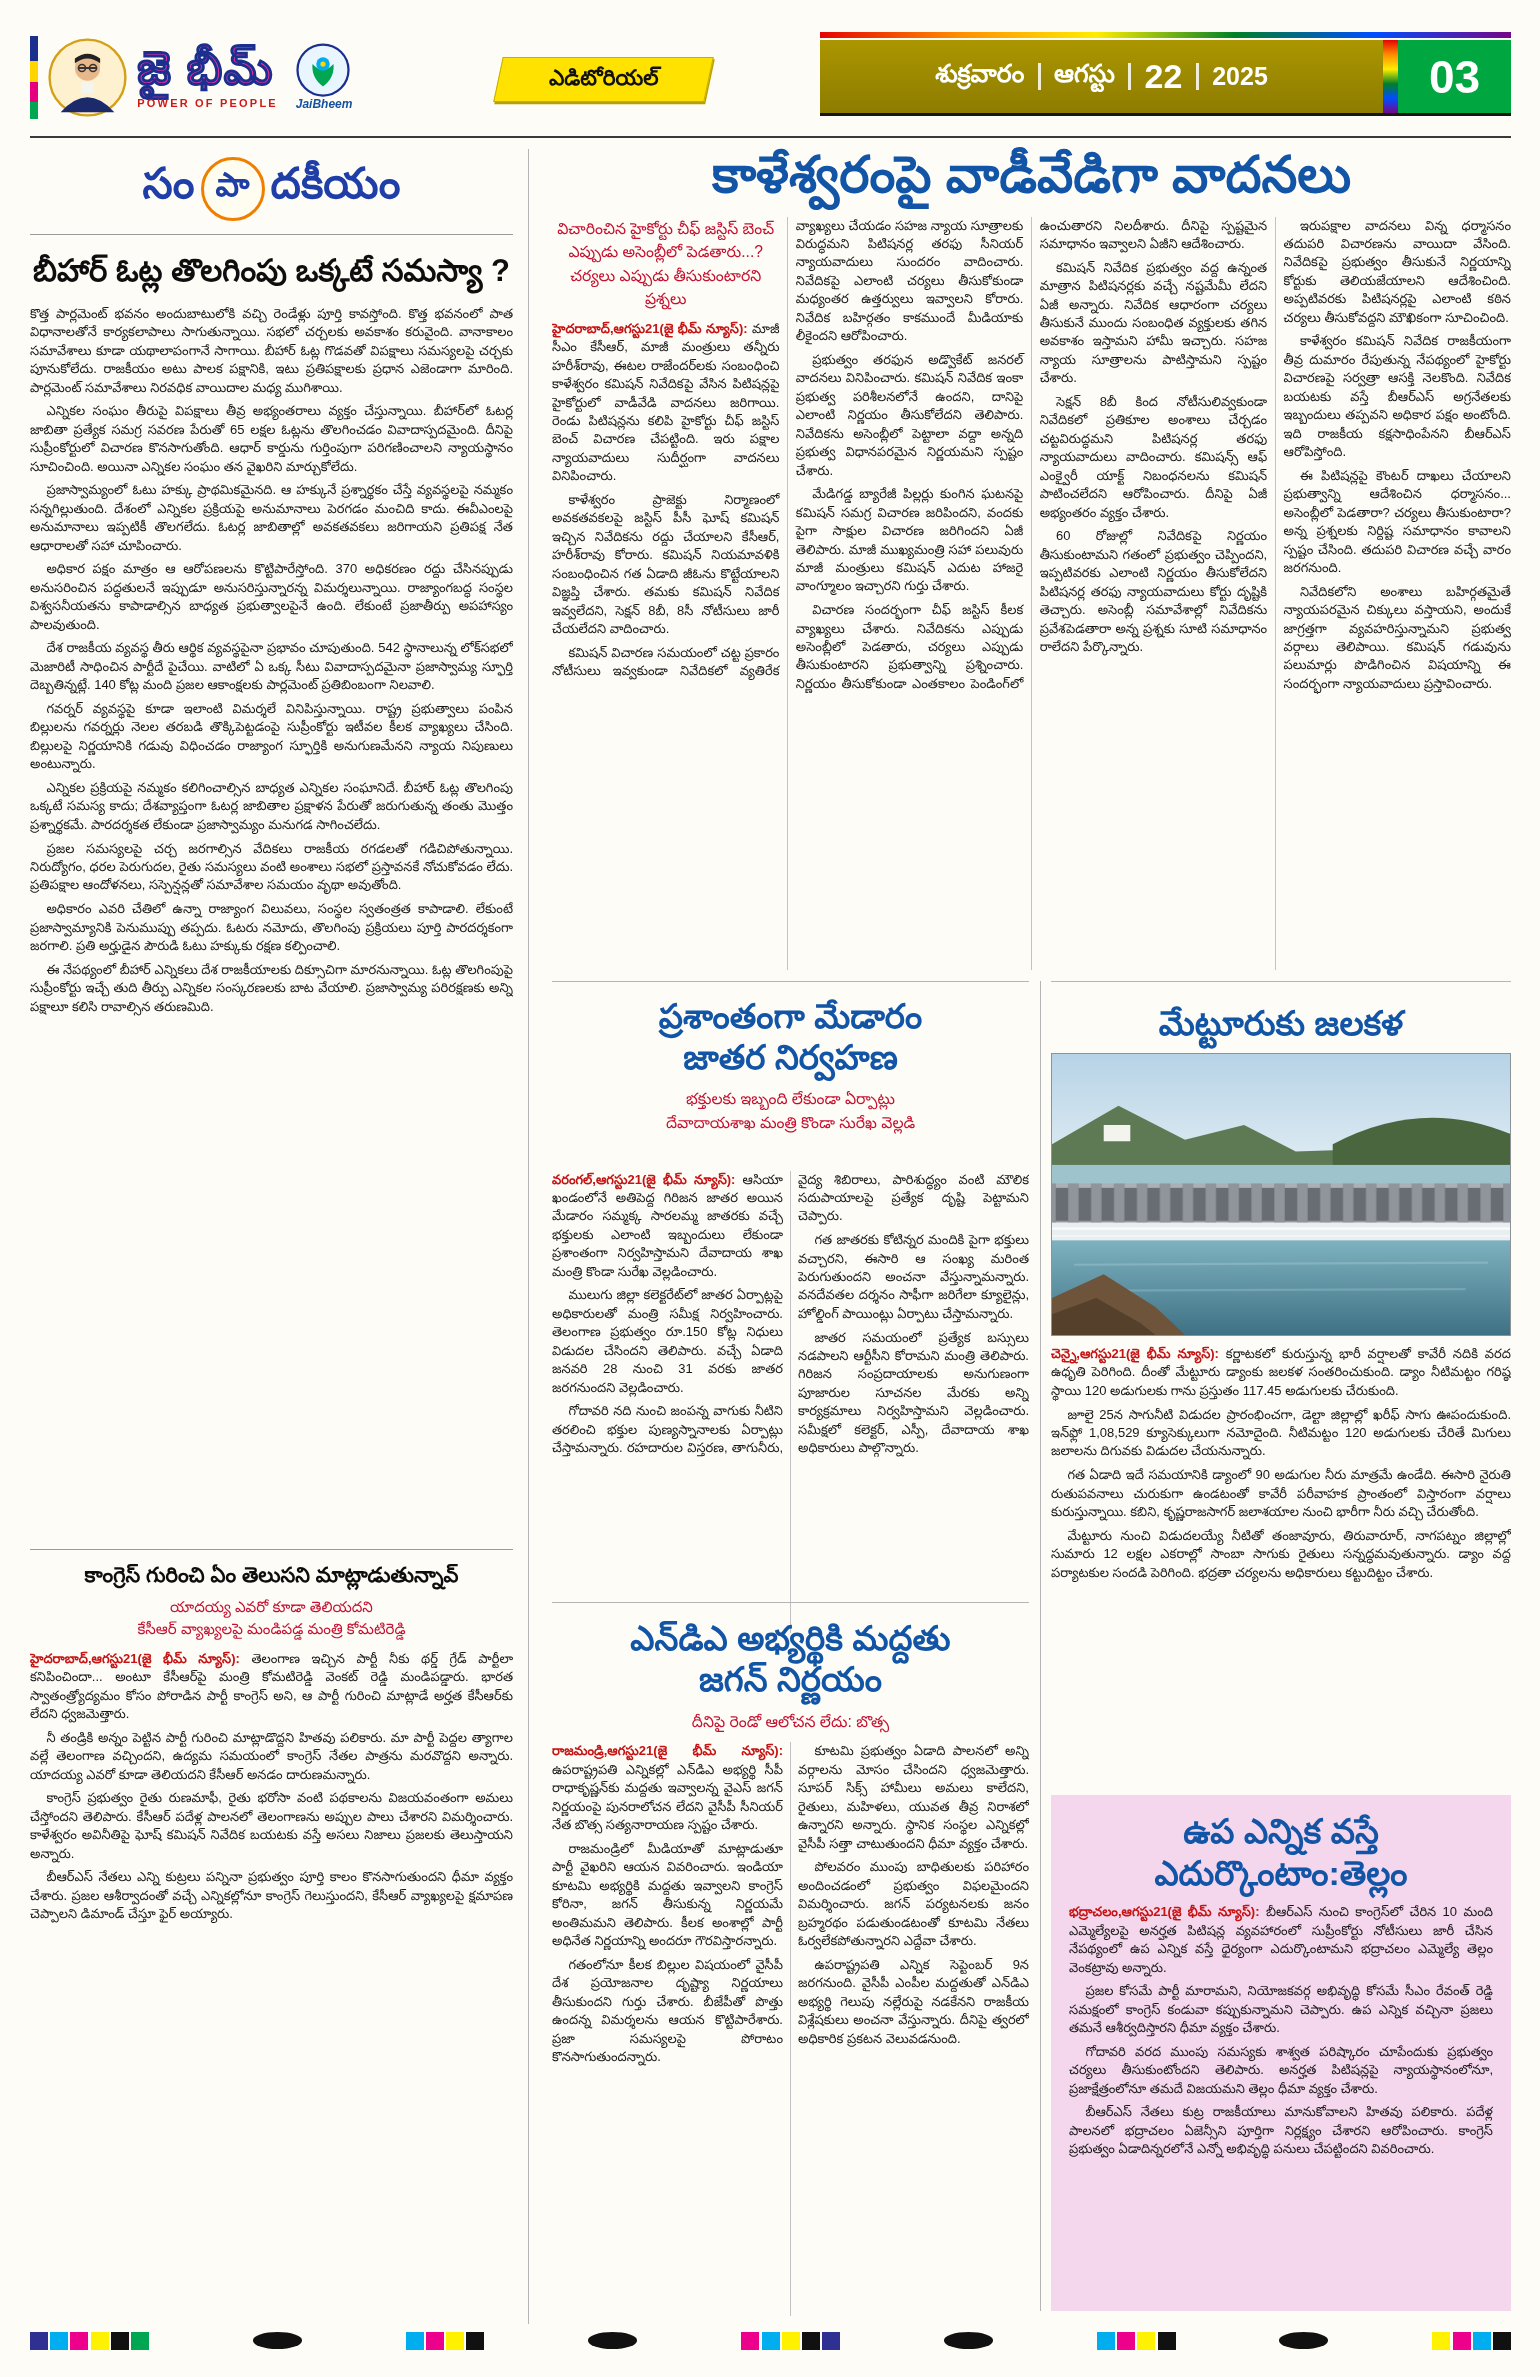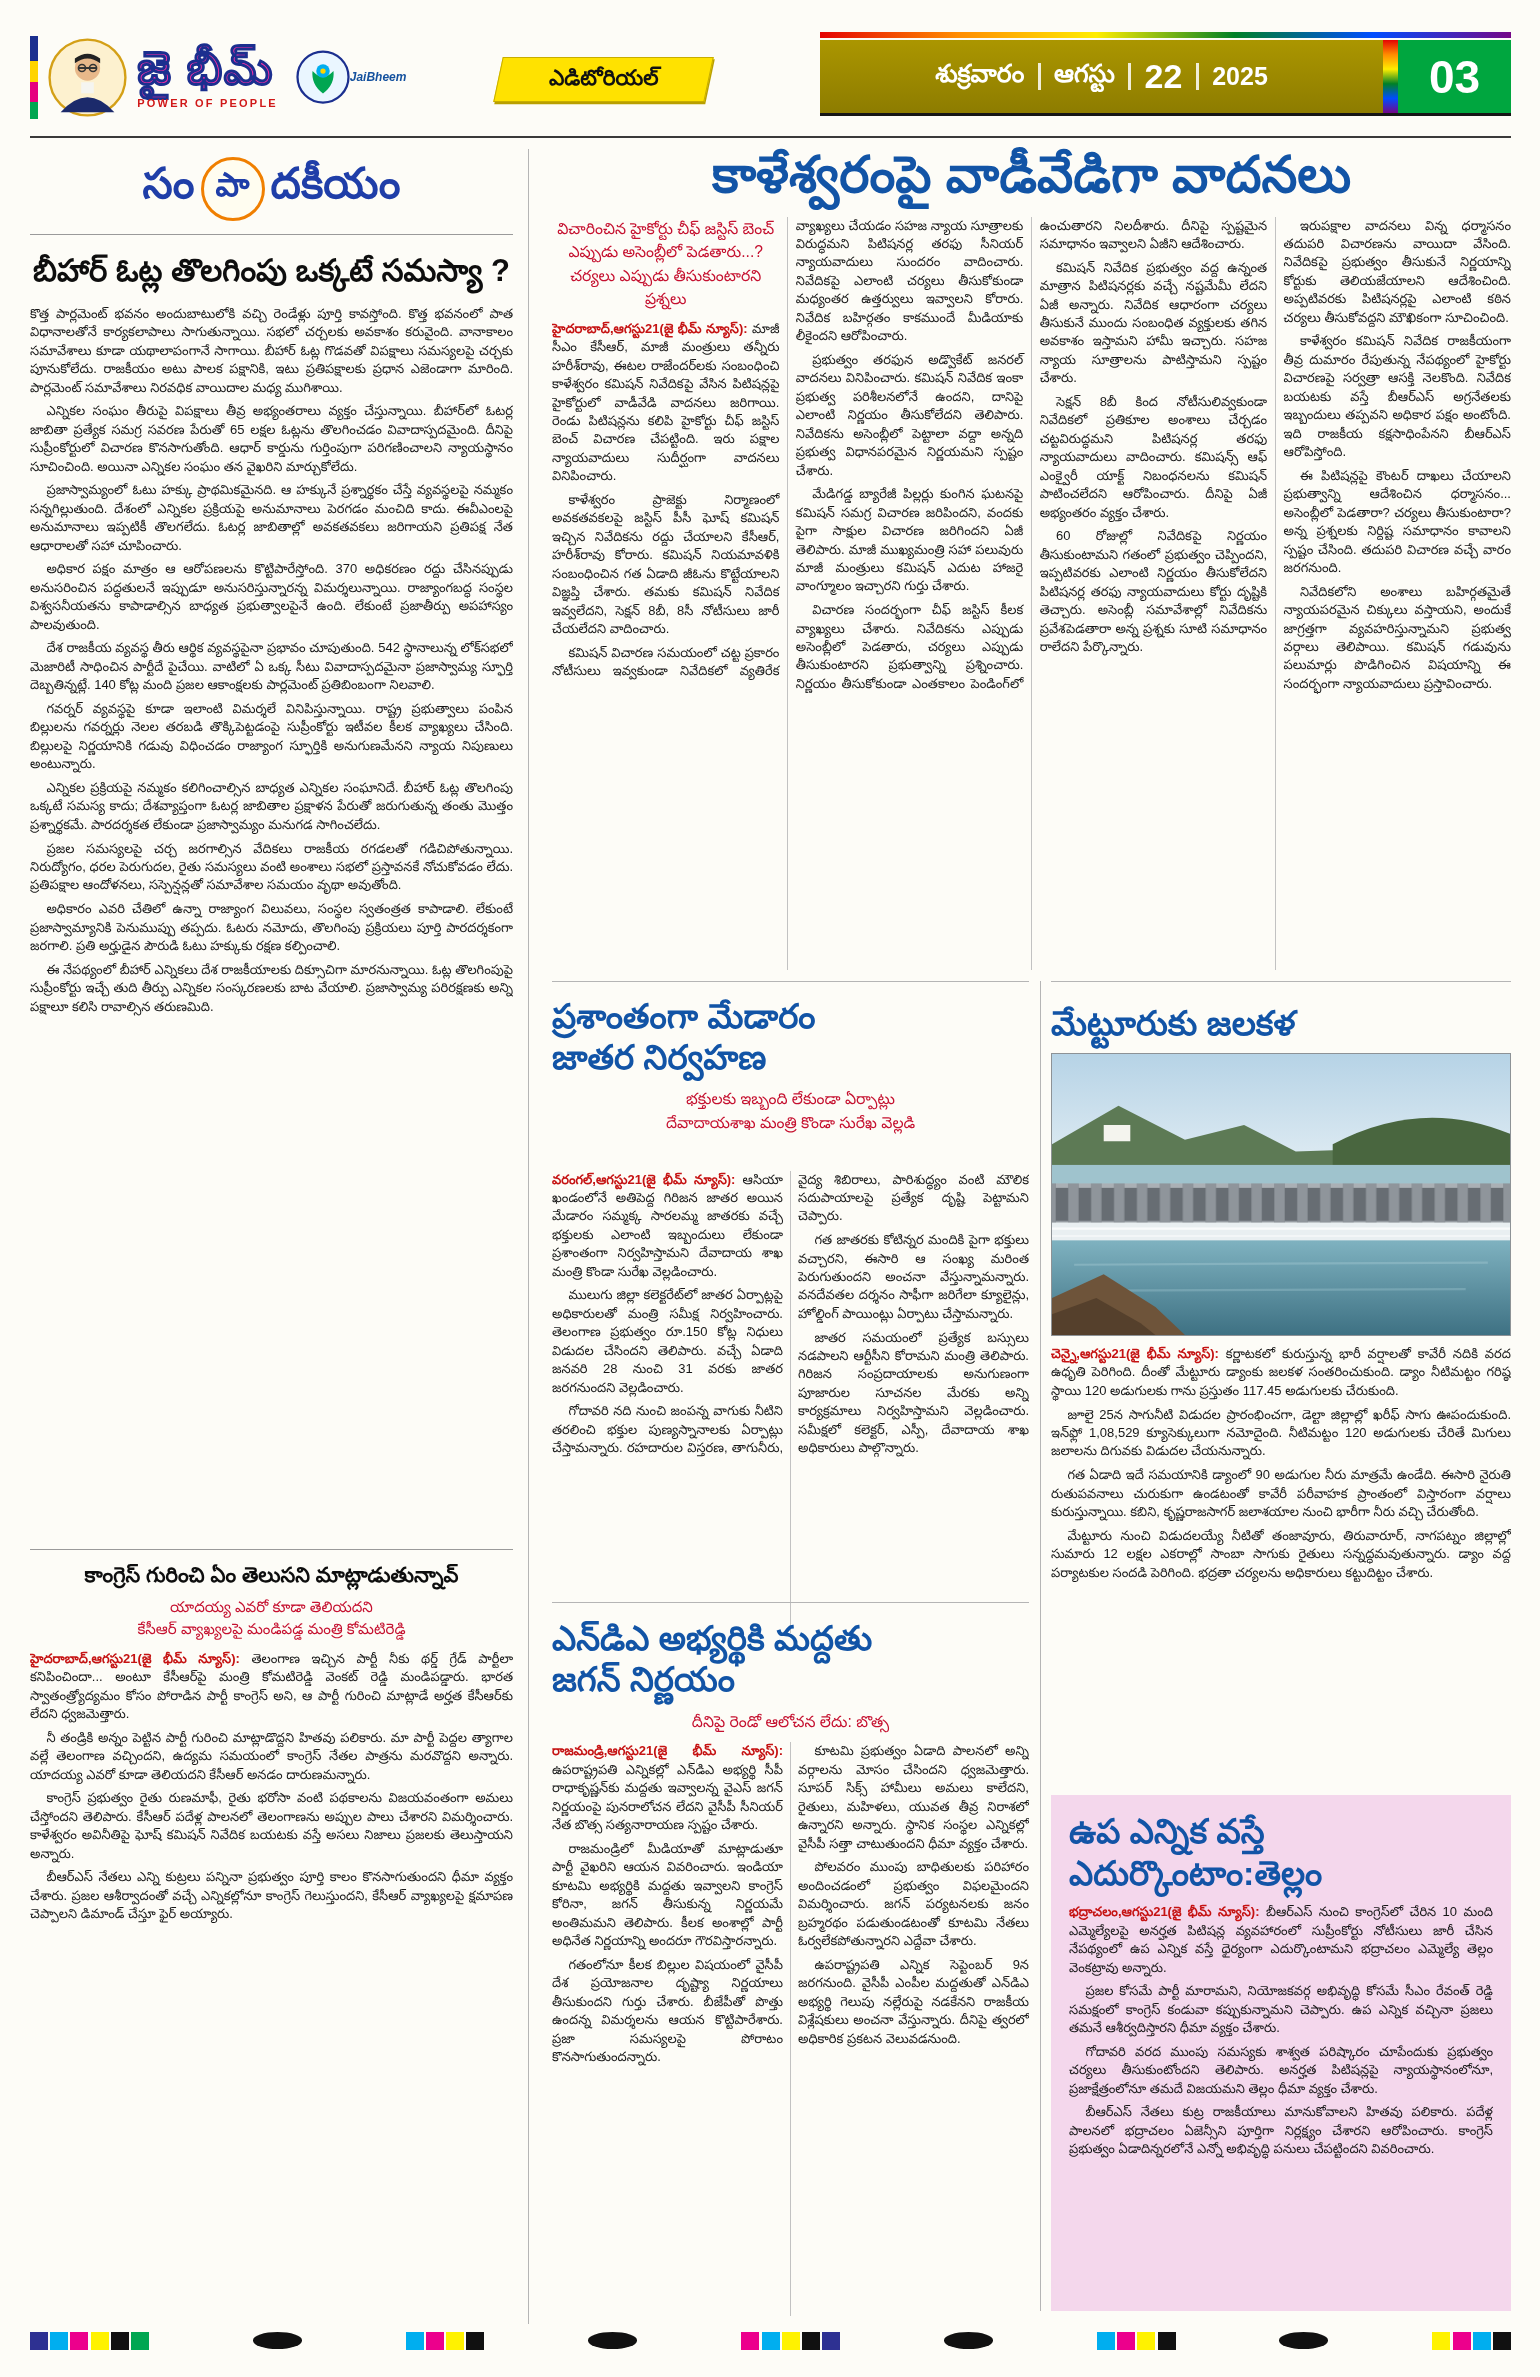--- a/index.html
+++ b/index.html
@@ -10,21 +10,21 @@
     font-family:"Liberation Sans","DejaVu Sans",sans-serif;color:#161616;
   }
   
   .header{position:absolute;left:30px;top:30px;width:1481px;height:97px;}
   .logo-block{position:absolute;left:0;top:0;width:447px;height:94px;display:flex;align-items:center;gap:10.4px;}
   .logo-strip{width:7.5px;height:83px;background:linear-gradient(180deg,#1b2f8f 0 30%,#ffd400 30% 55%,#e6007e 55% 80%,#00a651 80% 100%);}
   .portrait{width:79px;height:79px;flex:0 0 auto;}
   .title-stack{display:flex;flex-direction:column;line-height:1.05;}
   .paper-title{font-size:46px;font-weight:800;color:#ff2ea6;-webkit-text-stroke:1.5px #1b2f8f;letter-spacing:1.5px;}
   .paper-tagline{font-size:11px;font-weight:700;color:#d01818;letter-spacing:2.2px;margin-top:6px;}
-  .emblem-wrap{display:flex;align-items:center;margin-left:7.5px;}
+  .emblem-wrap{display:flex;flex-direction:column;margin-left:7.5px;}
   .emblem{width:54px;height:54px;}
   .emblem-text{font-size:12px;font-weight:700;color:#14519e;font-style:italic;}
   .label-editorial{position:absolute;left:468px;top:27px;width:209px;height:43px;background:#ffe200;
      transform:skewX(-12deg);display:flex;align-items:center;justify-content:center;border:0.7px solid #c7ad00;box-shadow:1.5px 2.2px 0 #b99f00;}
   .label-editorial span{transform:skewX(12deg);font-size:21.6px;font-weight:800;color:#111;}
   .rainbow-h{position:absolute;left:790px;top:1.5px;width:691px;height:6px;
      background:linear-gradient(90deg,#e40303,#ff8c00,#ffed00,#008026,#004dff,#750787);}
   .date-strip{position:absolute;left:790px;top:10.4px;width:563px;height:73px;
      background:linear-gradient(180deg,#ab9600,#8d7c00);border-bottom:3px solid #161616;
      display:flex;align-items:center;justify-content:center;gap:13.4px;color:#fff;font-weight:700;font-size:25px;}
@@ -35,21 +35,21 @@
   .page-box{position:absolute;left:1368px;top:10.4px;width:113px;height:73px;background:#00a63f;
      border-bottom:3px solid #161616;display:flex;align-items:center;justify-content:center;
      color:#fff;font-size:46px;font-weight:800;}
   .header-rule{position:absolute;left:30px;top:136px;width:1481px;height:1.5px;background:#3a3a3a;}
   
   .body{font-size:13px;line-height:1.42;text-align:justify;color:#161616;}
   .body-p{margin:0 0 5.2px 0;text-indent:16.4px;}
   .no-indent{text-indent:0;}
   .dateline{color:#c51212;font-weight:700;}
   .red-lines{color:#c5102f;font-weight:400;text-align:center;font-size:15.7px;line-height:1.5;margin:0 0 9px 0;break-inside:avoid;}
-  .sec-headline{font-size:34px;line-height:1.22;font-weight:800;color:#1254a6;margin:4.5px 0 9px 0;}
+  .sec-headline{font-size:34px;line-height:1.22;font-weight:800;color:#1254a6;text-align:center;margin:4.5px 0 9px 0;}
   
   .col-left{position:absolute;left:30px;top:149px;width:499px;height:2175px;border-right:0.7px solid #b5b5b5;padding-right:15px;box-sizing:border-box;}
   .masthead{display:flex;align-items:center;justify-content:center;gap:6px;
      font-size:43px;font-weight:800;color:#1f3ea8;padding:7.5px 0 13.4px 0;border-bottom:1.5px solid #9a9a9a;}
   .masthead .circle{width:64px;height:64px;border:3.7px solid #f07f00;border-radius:50%;
      display:inline-flex;align-items:center;justify-content:center;font-size:33px;background:#fffdf0;box-sizing:border-box;}
   .ed-headline{font-size:31px;line-height:1.3;font-weight:800;color:#0e0e0e;text-align:center;margin:16.4px 0 13.4px 0;}
   .ed-body{height:1237px;overflow:hidden;}
   .subart{border-top:1.5px solid #9a9a9a;margin-top:7.5px;padding-top:10.4px;}
   .subart h3{font-size:21px;font-weight:800;color:#0e0e0e;text-align:center;margin:0 0 7.5px 0;line-height:1.3;}

